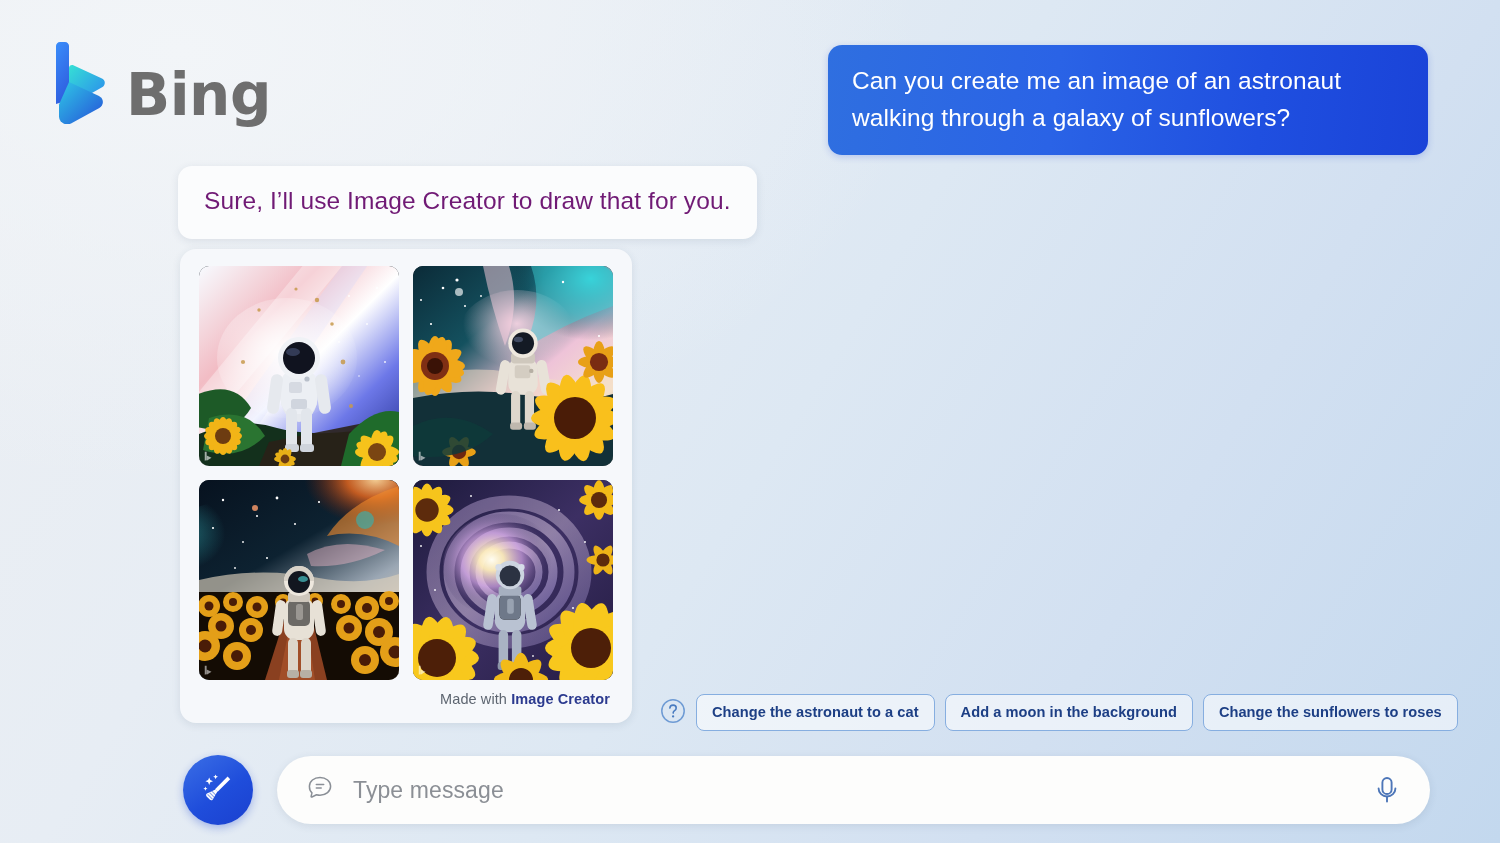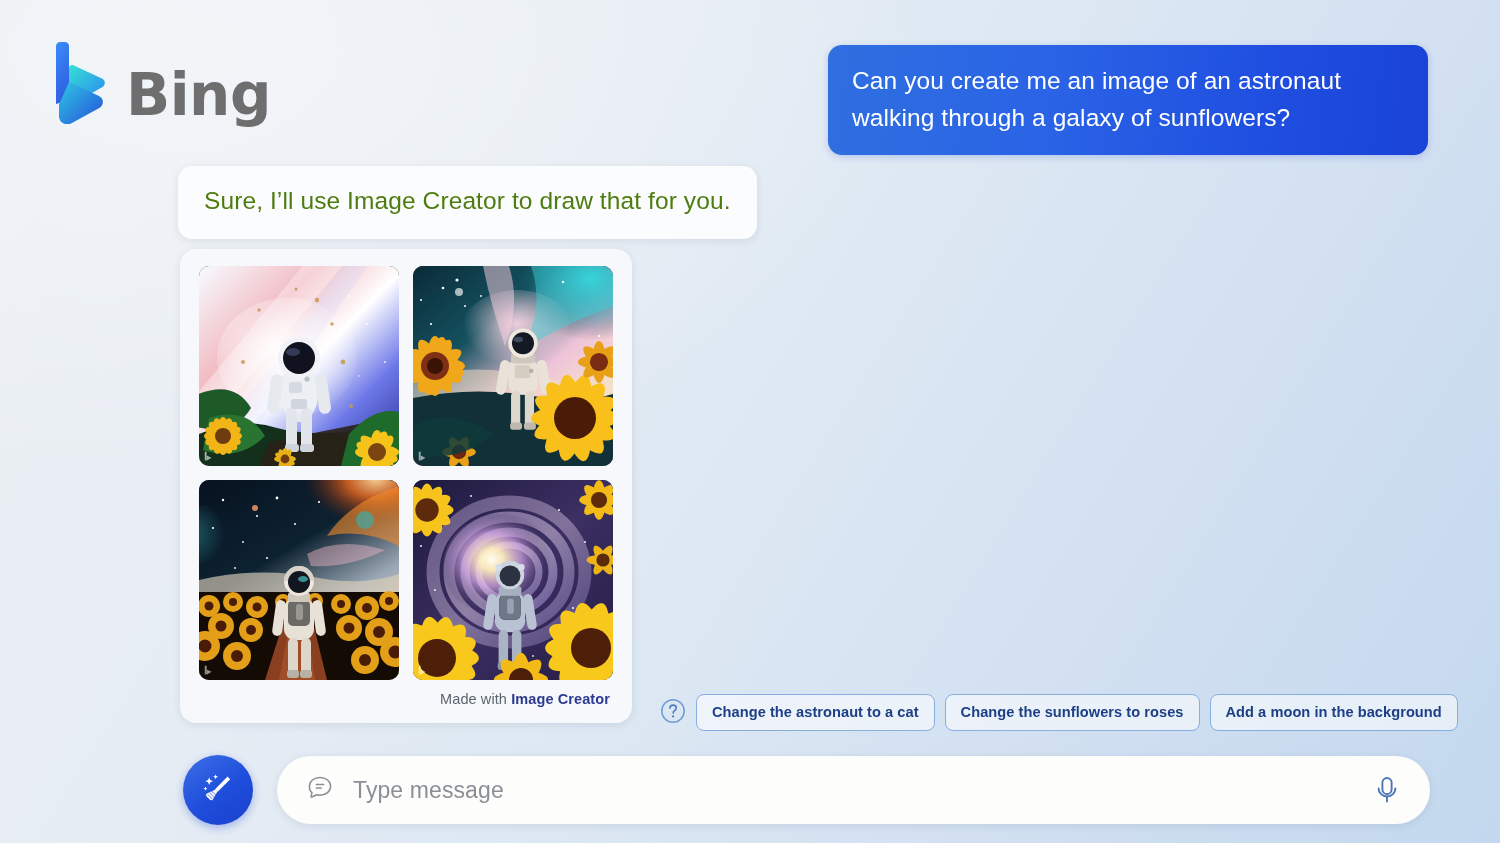--- a/index.html
+++ b/index.html
@@ -56,21 +56,21 @@
     box-shadow: 0 2px 7px rgba(26,67,216,0.22);
   }
 
   .bubble-bot {
     position: absolute;
     left: 178px;
     top: 166px;
     padding: 17px 26px 19px 26px;
     border-radius: 14px;
     background: #fbfcfd;
-    color: #4d7c0f;
+    color: #701a75;
     font-size: 24.5px;
     line-height: 1.5;
     letter-spacing: 0.1px;
     box-shadow: 0 2px 8px rgba(40,60,90,0.10);
   }
 
   
   .img-panel {
     position: absolute;
     left: 180px;
@@ -691,22 +691,22 @@
 
 <div class="suggestions">
   <span>
     <svg class="help-icon" viewBox="0 0 26 26" aria-hidden="true">
       <circle cx="13" cy="13" r="11.2" fill="none" stroke="#6e9bd4" stroke-width="1.5"></circle>
       <path d="M9.9 10.1c0-1.8 1.4-3 3.2-3 1.8 0 3.1 1.1 3.1 2.8 0 1.5-.9 2.2-1.9 2.9-.8.6-1.1 1-1.1 1.9v.4" fill="none" stroke="#4a7cc0" stroke-width="1.6" stroke-linecap="round"></path>
       <circle cx="13.1" cy="18.4" r="1.15" fill="#4a7cc0"></circle>
     </svg>
   </span>
   <button class="chip">Change the astronaut to a cat</button>
+  <button class="chip">Add a moon in the background</button>
   <button class="chip">Change the sunflowers to roses</button>
-  <button class="chip">Add a moon in the background</button>
 </div>
 
 <div class="composer">
 
   <button class="sweep-btn">
     <span>
       <svg viewBox="0 0 36 36" aria-hidden="true">
         <path d="M27.6 5.6 L30.2 8.2 L17.6 20.8 L15 18.2 Z" fill="#ffffff"></path>
         <path d="M15.4 18.6 L17.4 20.6 L12.8 28.4 C12.2 29.4 10.8 29.6 10 28.8 L6.6 25.4 C5.8 24.6 6 23.2 7 22.6 Z" fill="#ffffff"></path>
         <path d="M7.6 23.4 L12.4 28.2" stroke="#2a57d8" stroke-width="1.1" opacity="0.55"></path>

